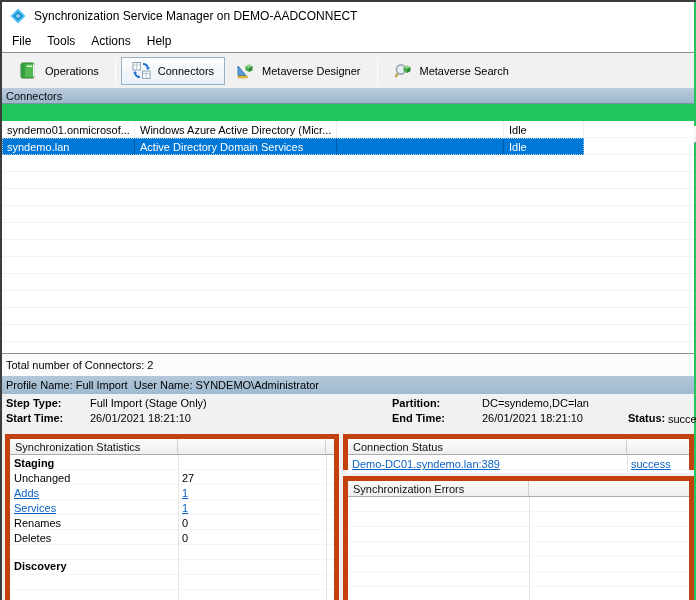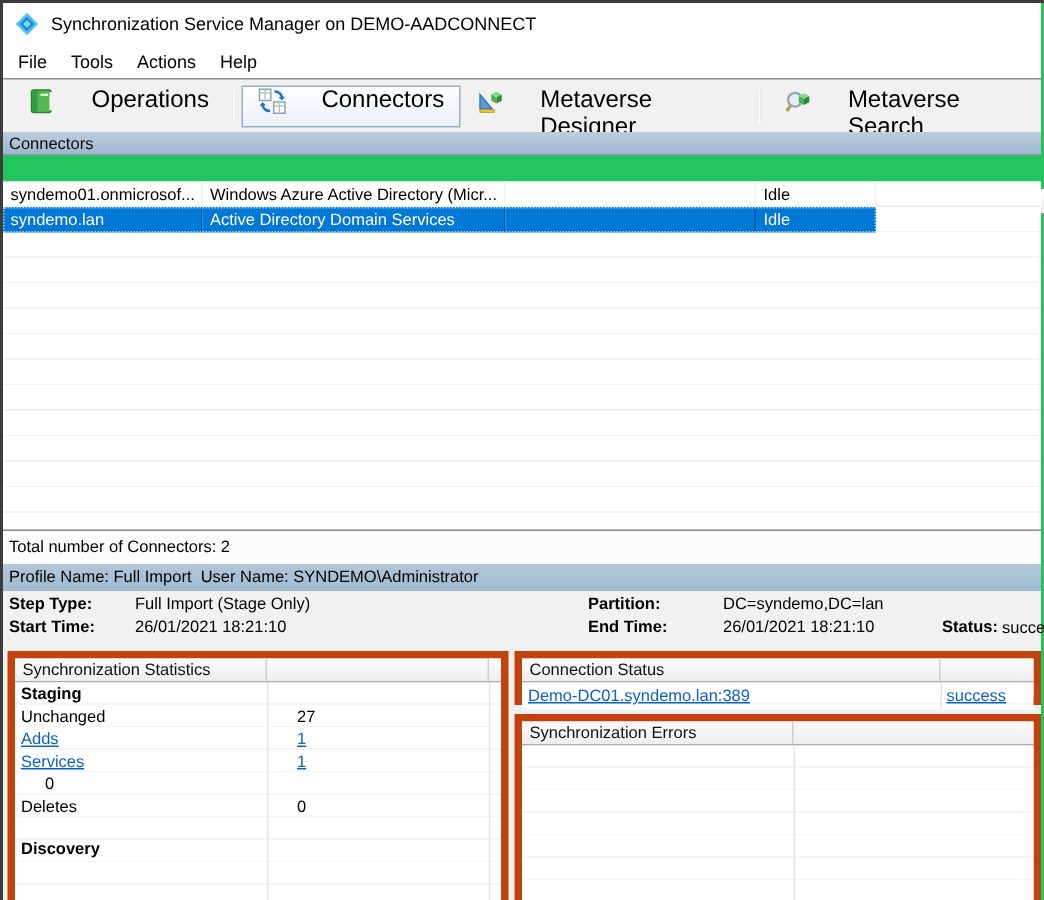--- a/index.html
+++ b/index.html
@@ -18,22 +18,22 @@
   .appicon{width:16px;height:16px;display:inline-block;}
 
   
   .menubar{position:absolute;left:2px;top:30px;width:692px;height:22px;background:#ffffff;
     display:flex;align-items:center;padding-left:2px;}
   .menu-item{font-size:12px;padding:3px 8px;cursor:default;}
 
   
   .toolbar{position:absolute;left:2px;top:52px;width:692px;height:36px;background:#f1f1f1;
     border-top:1px solid #8f8f8f;display:flex;align-items:center;padding-left:6px;}
-  .tbtn{display:inline-flex;gap:23px;height:28px;padding:0 10px;
-    font-size:16px;border:1px solid transparent;background:transparent;cursor:default;}
+  .tbtn{display:inline-flex;align-items:center;gap:7px;height:28px;padding:0 10px;
+    font-size:11px;border:1px solid transparent;background:transparent;cursor:default;}
   .tbtn.active{border:1px solid #98b0c6;background:linear-gradient(#fdfefe,#eaf1f8);}
   .tsep{width:1px;height:24px;background:#c2c2c2;border-right:1px solid #ffffff;margin:0 5px;}
   .ticon{width:19px;height:19px;display:inline-block;}
 
   
   .groupbar{position:absolute;left:2px;top:88px;width:692px;height:16px;
     background:linear-gradient(#bccddd,#9db7cd);border-bottom:1px solid #7d90a0;
     display:flex;align-items:center;padding-left:4px;font-size:11px;color:#0a0a0a;}
 
   
@@ -66,21 +66,21 @@
   
   .panelzone{position:absolute;left:2px;top:432px;width:692px;height:168px;background:#f1f1f1;}
   .panel{position:absolute;background:#ffffff;border:5px solid #c2410c;}
   .phead{height:16px;display:flex;background:linear-gradient(#fbfbfb,#eeeeee);
     border-bottom:1px solid #ababab;}
   .phcell{height:100%;border-right:1px solid #cfcfcf;display:flex;align-items:center;
     padding-left:5px;font-size:11px;color:#111;}
   .pbody{position:relative;background-image:repeating-linear-gradient(to bottom,#ffffff 0px,#ffffff 14px,#f5f5f5 14px,#f5f5f5 15px);}
   .srow{position:absolute;left:0;width:100%;height:15px;display:flex;align-items:center;}
   .srow .lab{padding-left:4px;width:168px;}
-  .srow .val{padding-left:20px;}
+  .srow .val{padding-left:4px;}
   .bold{font-weight:bold;}
   .lnk{color:#0b61c4;text-decoration:underline;cursor:pointer;}
   .vline{position:absolute;top:0;bottom:0;width:1px;background:#e4e4e4;}
 </style>
 </head>
 <body>
 
 <div class="window">
   <div class="edge-top"></div>
 
@@ -227,20 +227,21 @@
         </div>
         <div class="srow" style="top:30px">
           <span class="lab"><span class="lnk">Adds</span></span>
           <span class="val"><span class="lnk">1</span></span>
         </div>
         <div class="srow" style="top:45px">
           <span class="lab"><span class="lnk">Services</span></span>
           <span class="val"><span class="lnk">1</span></span>
         </div>
         <div class="srow" style="top:60px">
+          <span class="lab">Renames</span>
           <span class="val">0</span>
         </div>
         <div class="srow" style="top:75px">
           <span class="lab">Deletes</span>
           <span class="val">0</span>
         </div>
         <div class="srow" style="top:103px">
           <span class="lab bold">Discovery</span>
         </div>
       </div>

